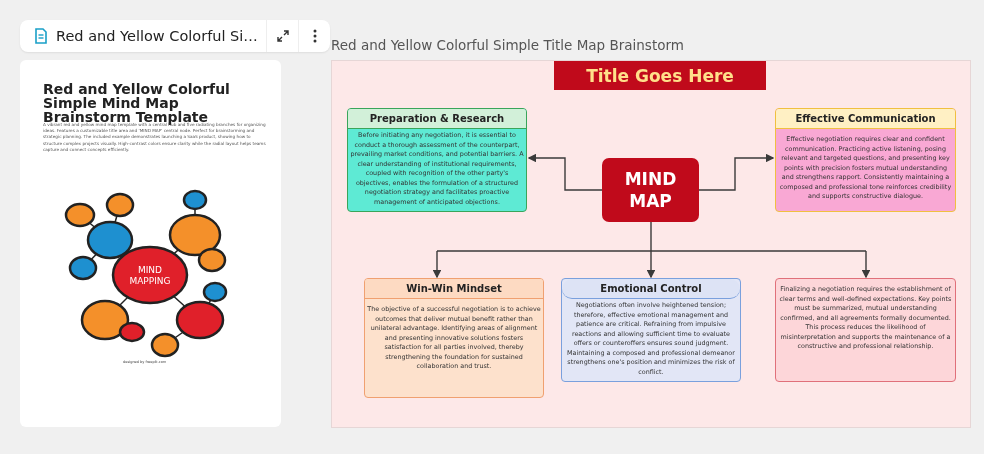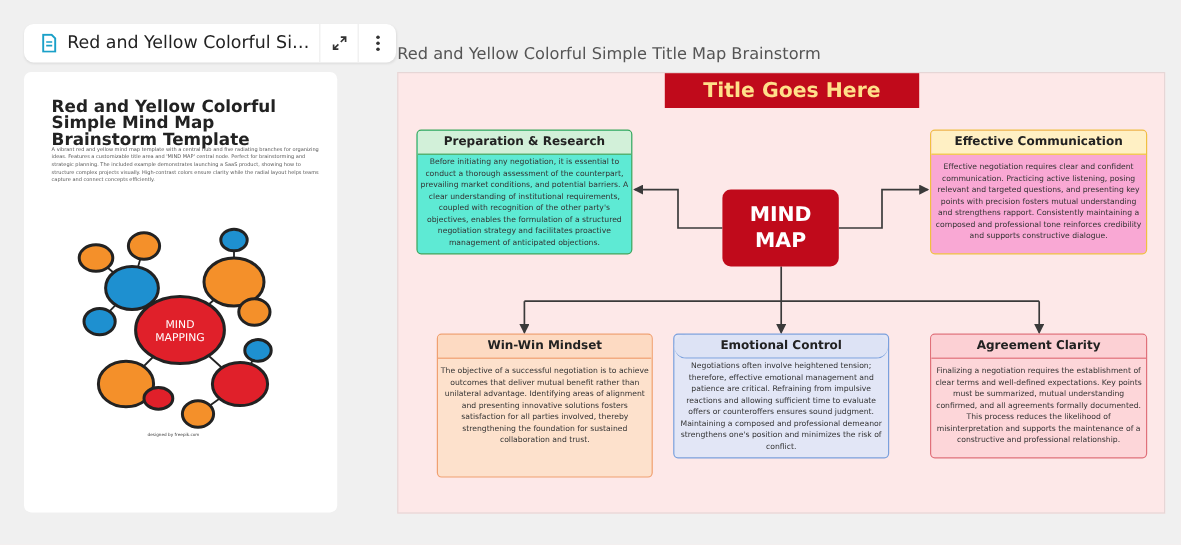--- a/index.html
+++ b/index.html
@@ -160,16 +160,15 @@
     <div class="card-head">Win-Win Mindset</div>
     <div class="card-body" style="padding-top:6px;">The objective of a successful negotiation is to achieve outcomes that deliver mutual benefit rather than unilateral advantage. Identifying areas of alignment and presenting innovative solutions fosters satisfaction for all parties involved, thereby strengthening the foundation for sustained collaboration and trust.</div>
   </div>
 
   <div class="card c-blue" style="left:229px; top:217px; width:180px; height:104px;">
     <div class="card-head">Emotional Control</div>
     <div class="card-body">Negotiations often involve heightened tension; therefore, effective emotional management and patience are critical. Refraining from impulsive reactions and allowing sufficient time to evaluate offers or counteroffers ensures sound judgment. Maintaining a composed and professional demeanor strengthens one's position and minimizes the risk of conflict.</div>
   </div>
 
   <div class="card c-red" style="left:443px; top:217px; width:181px; height:104px;">
-    <div class="card-head">Agreement Clarity</div>
     <div class="card-body" style="padding-top:6px;">Finalizing a negotiation requires the establishment of clear terms and well-defined expectations. Key points must be summarized, mutual understanding confirmed, and all agreements formally documented. This process reduces the likelihood of misinterpretation and supports the maintenance of a constructive and professional relationship.</div>
   </div>
 </div>
 
 </body></html>

